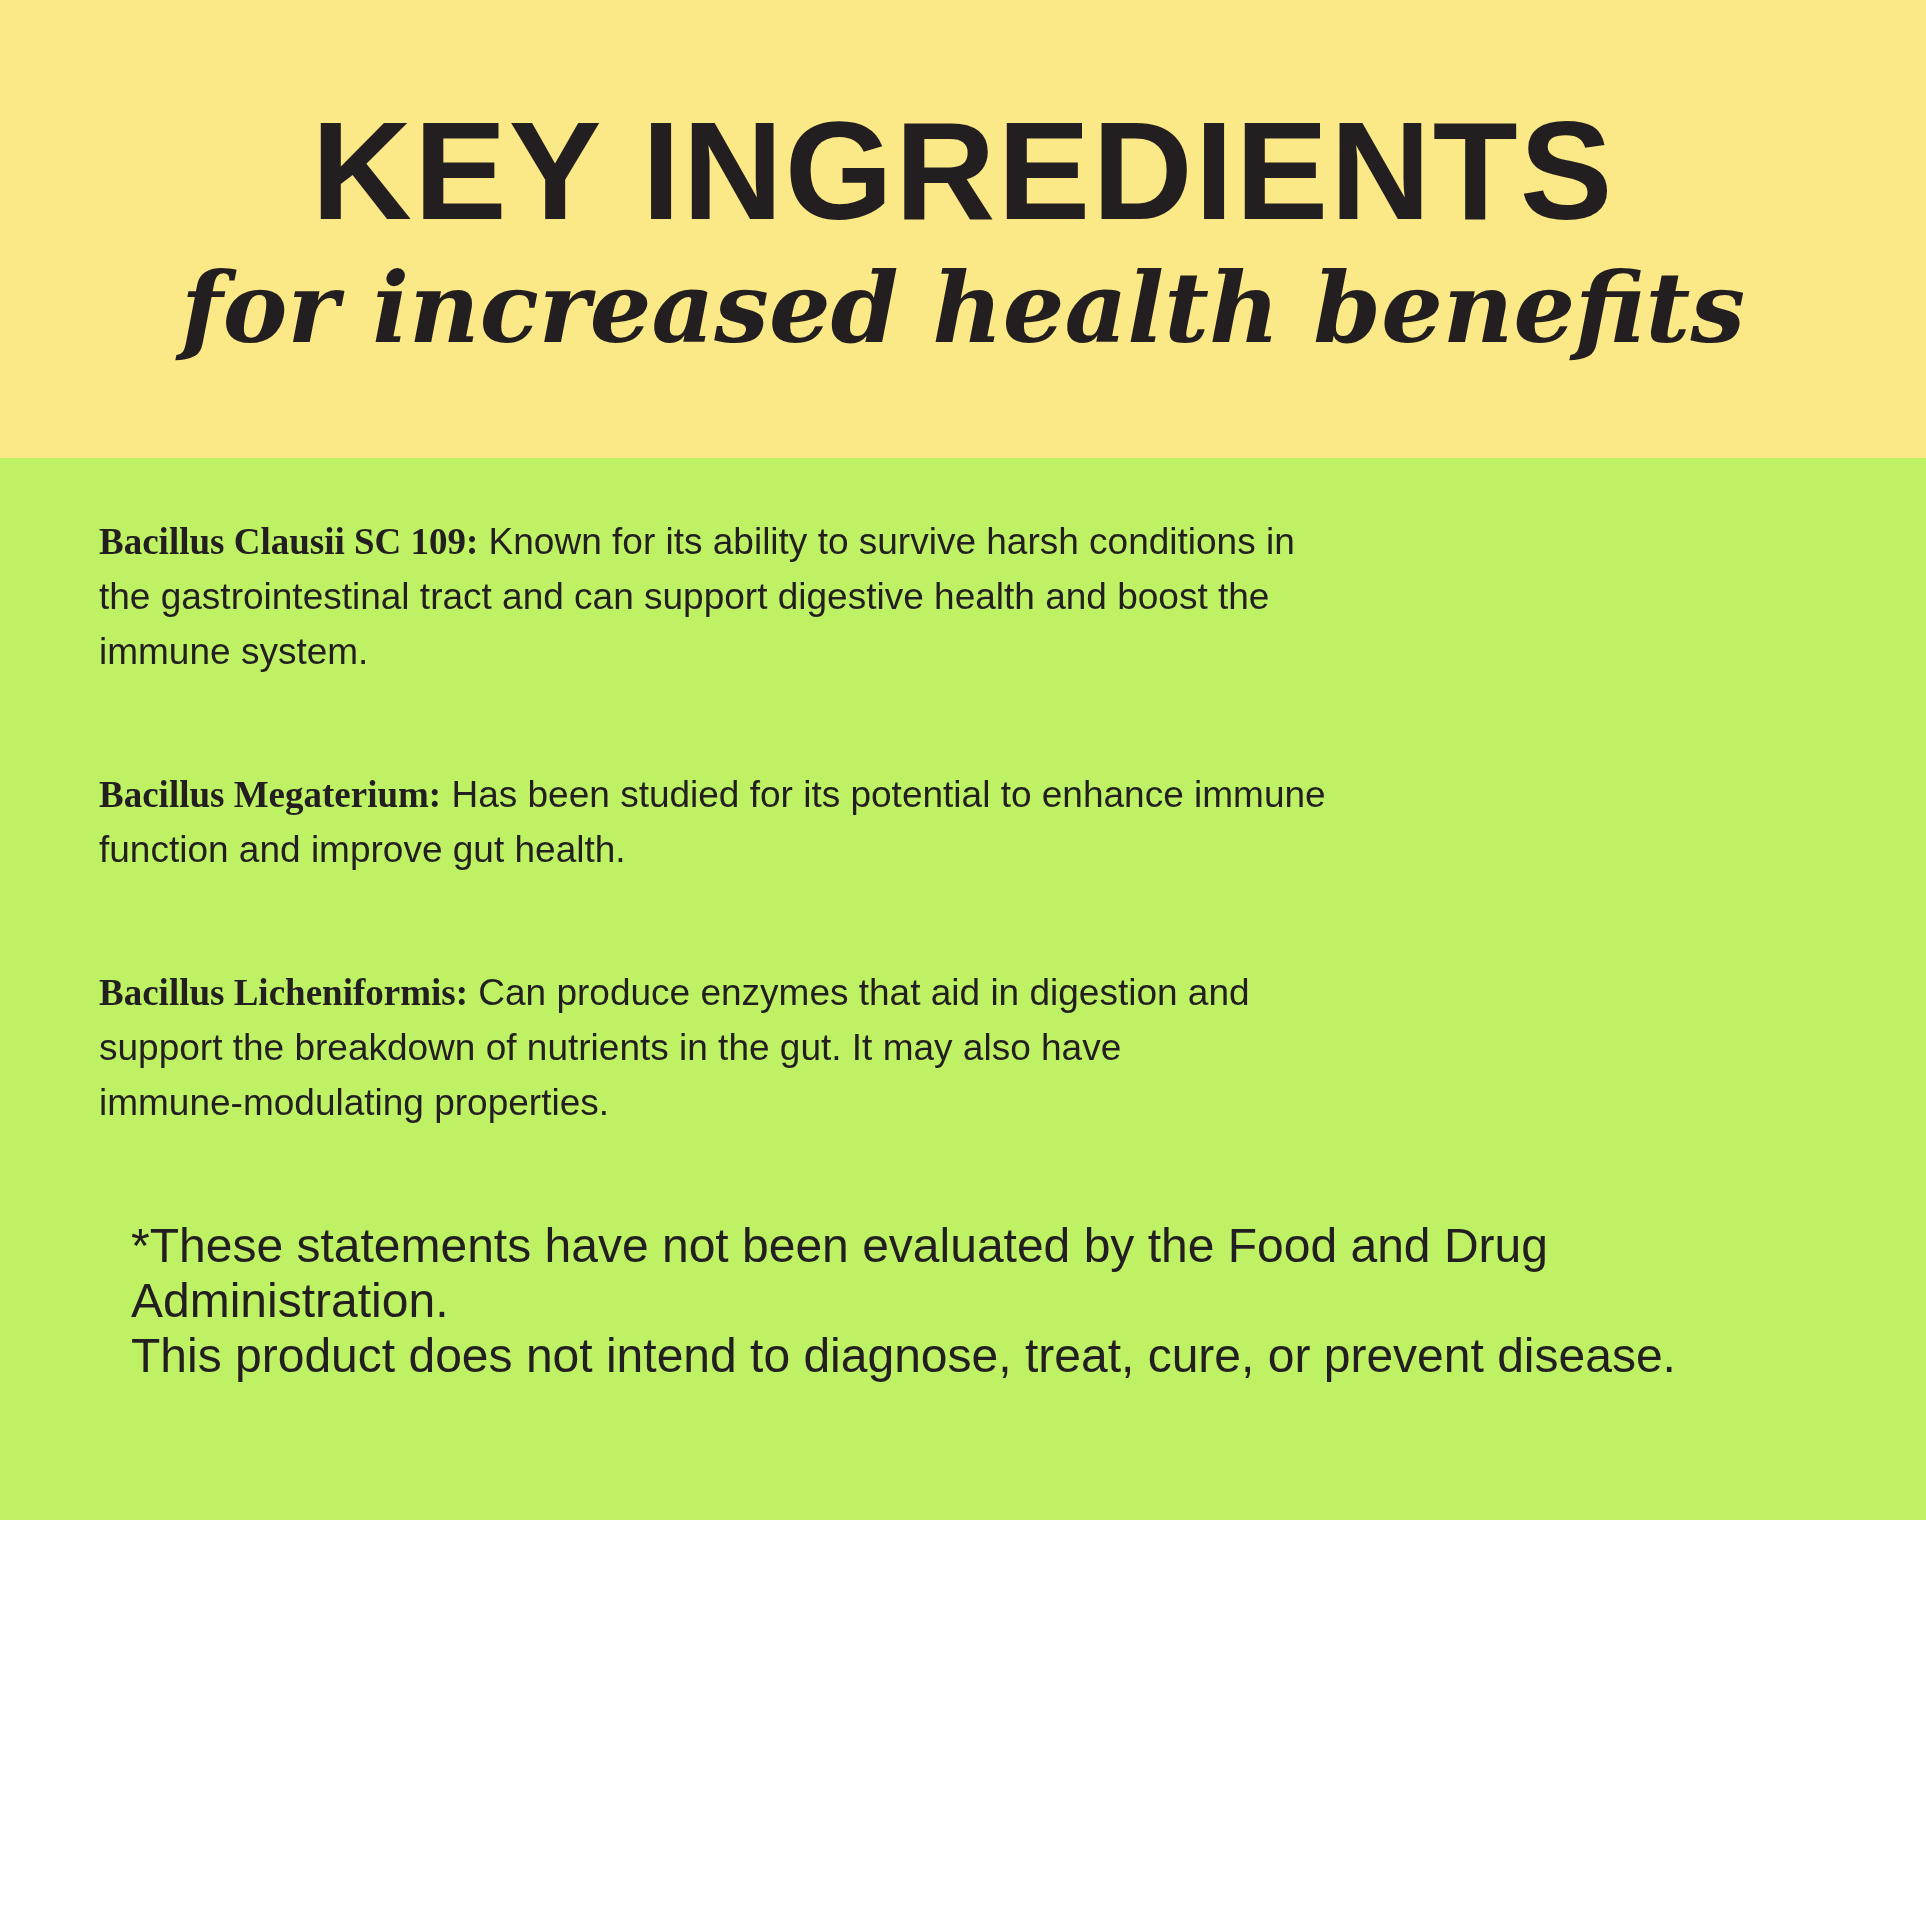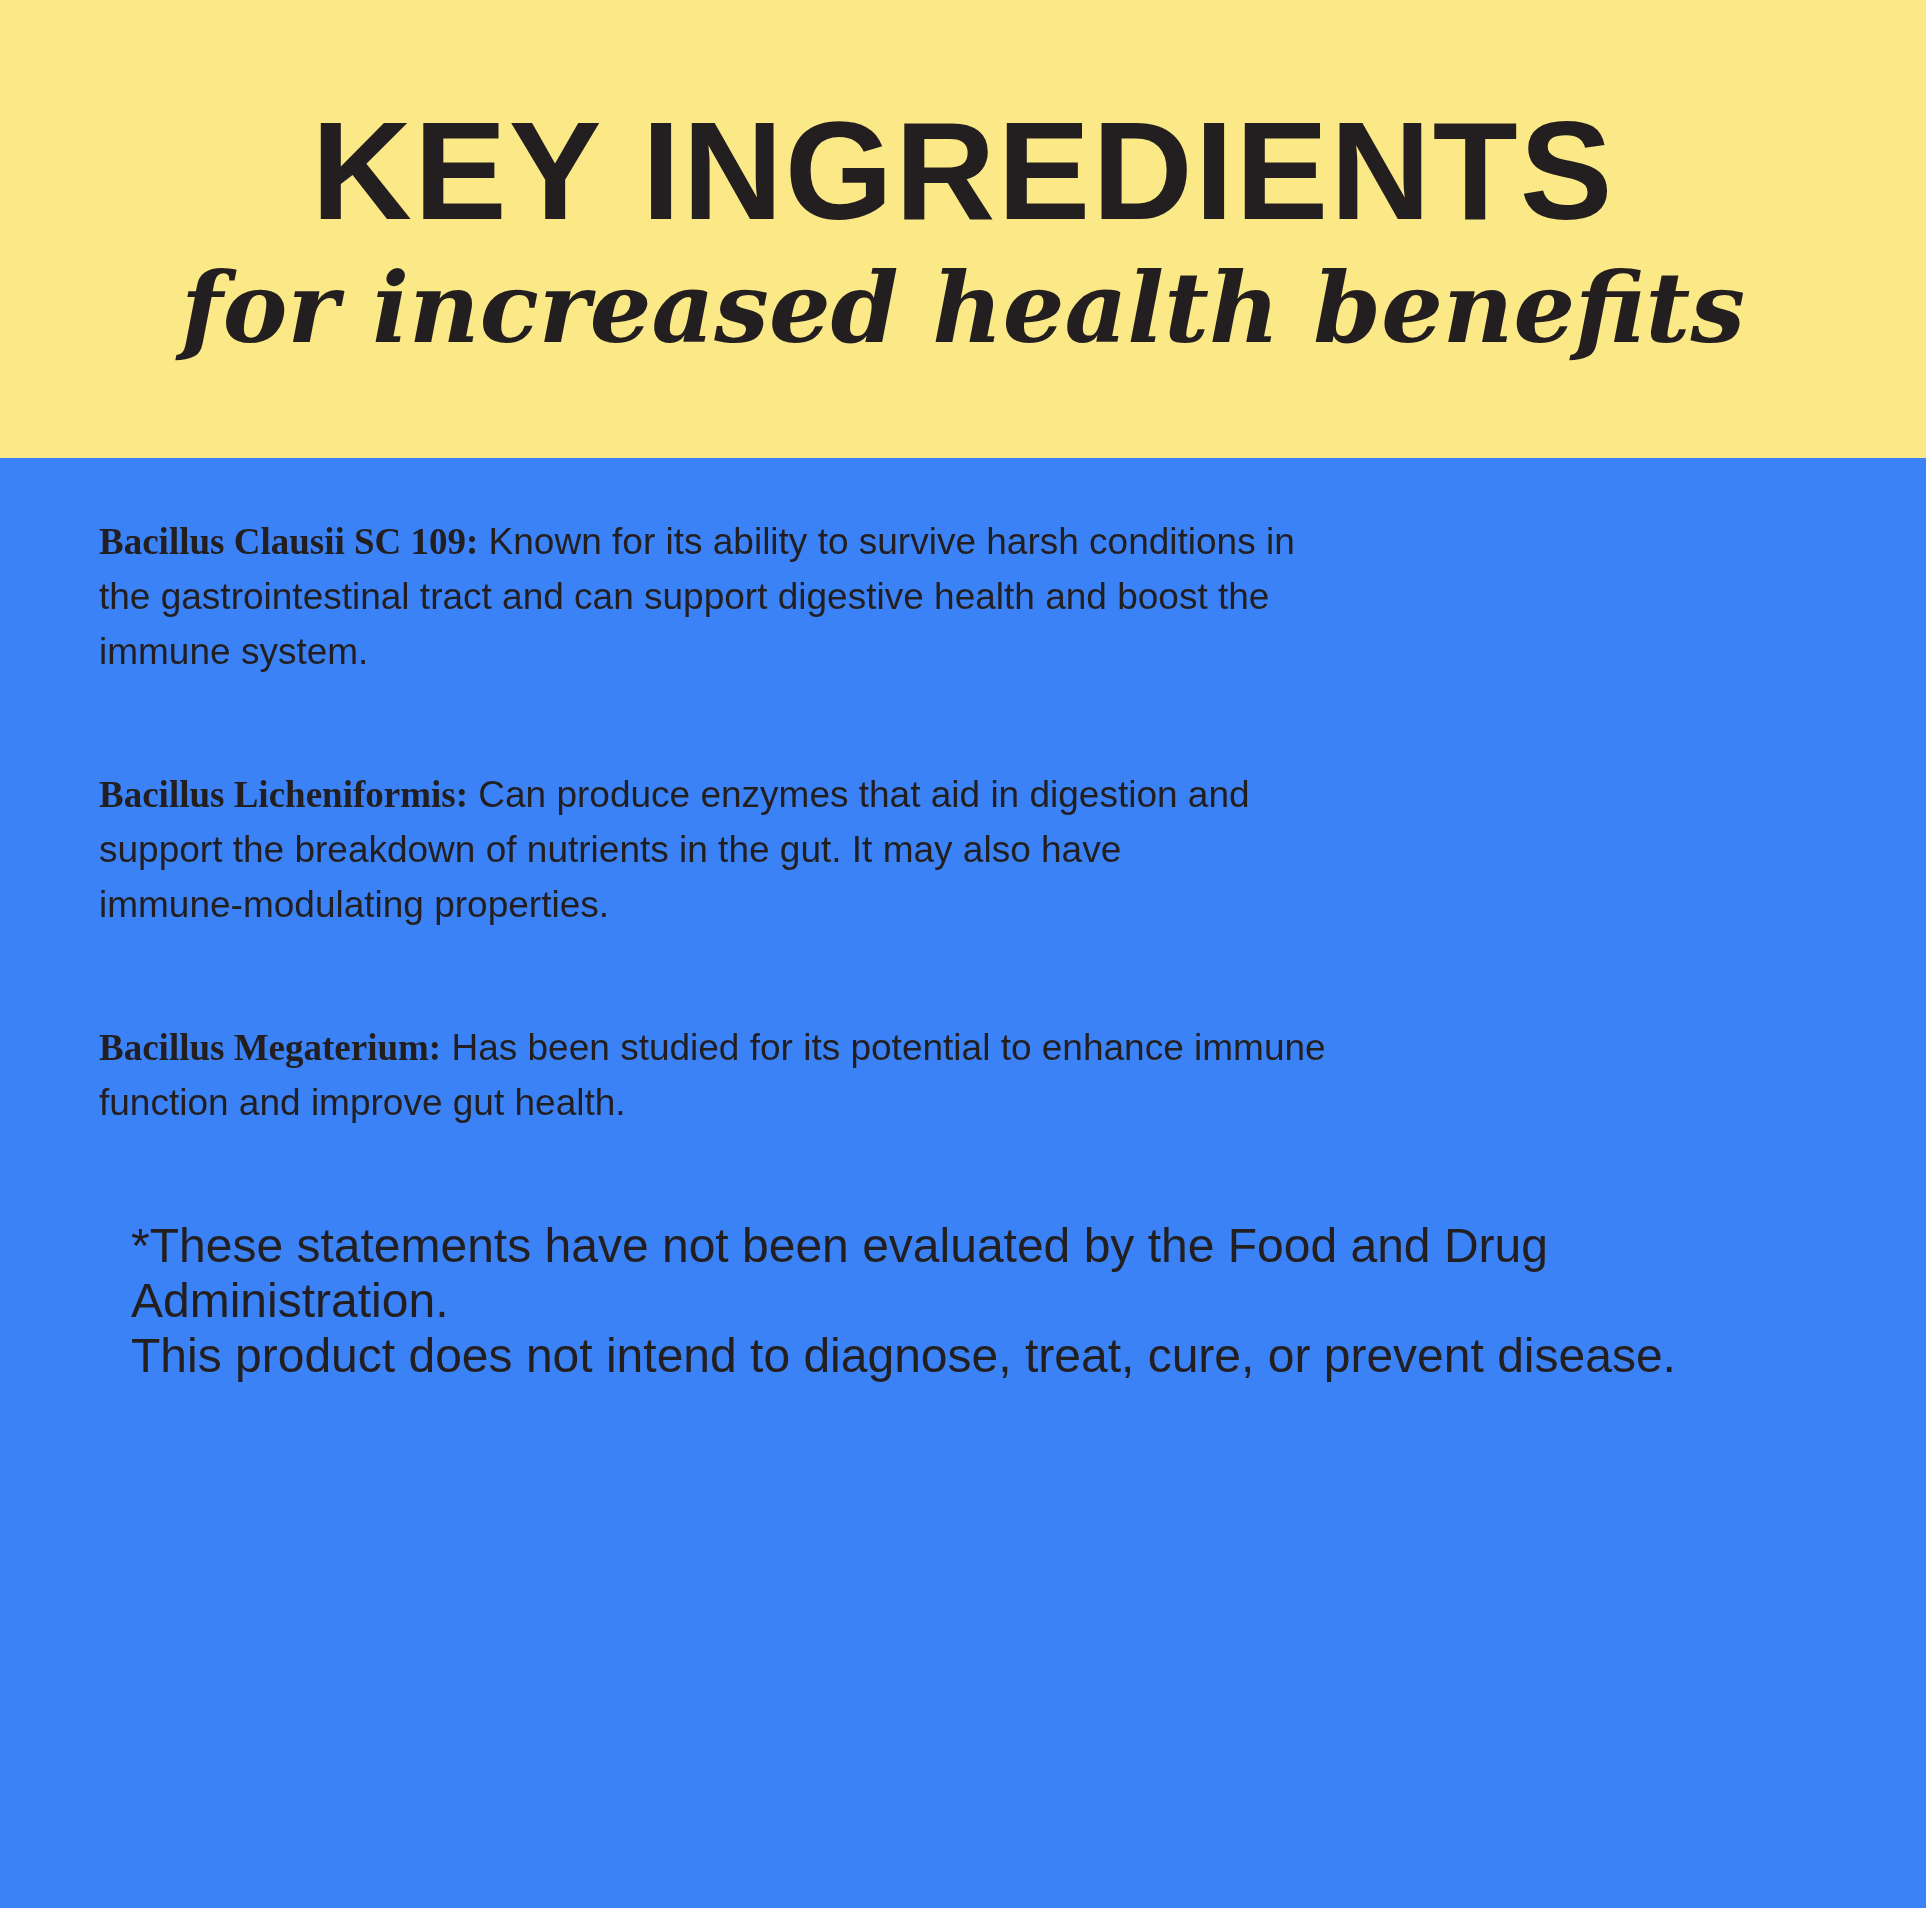--- a/index.html
+++ b/index.html
@@ -3,22 +3,22 @@
 <meta charset="utf-8">
 <style>
   html, body {
     margin: 0;
     padding: 0;
     background: #ffffff;
   }
   .page {
     position: relative;
     width: 1926px;
-    height: 1908px;
-    background: #3b82f6;
+    height: 1520px;
+    background: #bef264;
     font-family: "Liberation Sans", sans-serif;
     color: #231F20;
     overflow: hidden;
     box-sizing: border-box;
   }
   .banner {
     height: 458px;
     background: #FBE886;
     display: flex;
     flex-direction: column;
@@ -82,30 +82,30 @@
     <p class="ingredient">
       <strong class="ing-name">Bacillus Clausii SC 109:</strong>
       <span class="ing-desc">Known for its ability to survive harsh conditions in
 the gastrointestinal tract and can support digestive health and boost the
 immune system.</span>
     </p>
 
 
 
     <p class="ingredient">
+      <strong class="ing-name">Bacillus Megaterium:</strong>
+      <span class="ing-desc">Has been studied for its potential to enhance immune
+function and improve gut health.</span>
+    </p>
+
+    <p class="ingredient">
       <strong class="ing-name">Bacillus Licheniformis:</strong>
       <span class="ing-desc">Can produce enzymes that aid in digestion and
 support the breakdown of nutrients in the gut. It may also have
 immune-modulating properties.</span>
-    </p>
-
-    <p class="ingredient">
-      <strong class="ing-name">Bacillus Megaterium:</strong>
-      <span class="ing-desc">Has been studied for its potential to enhance immune
-function and improve gut health.</span>
     </p>
 
     <footer class="disclaimer">*These statements have not been evaluated by the Food and Drug Administration.
 This product does not intend to diagnose, treat, cure, or prevent disease.</footer>
 
   </main>
 
 </div>
 
 

